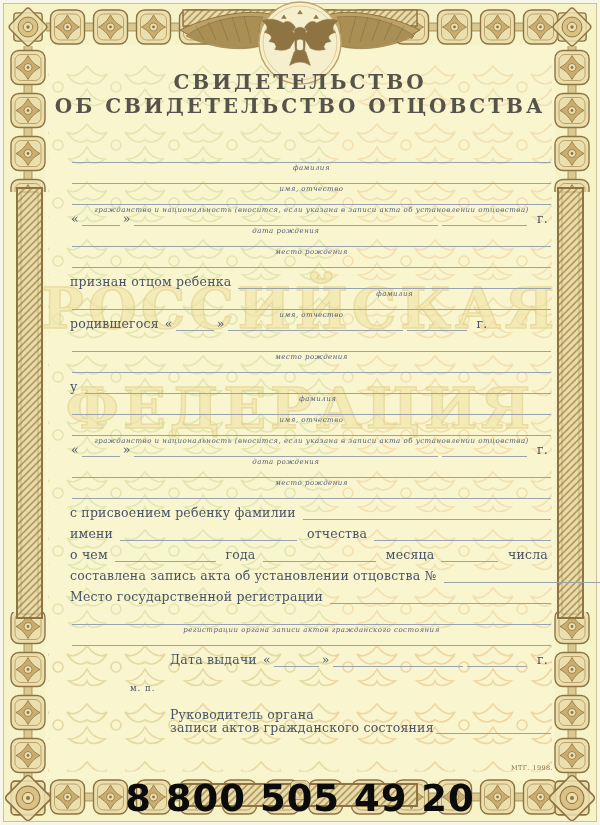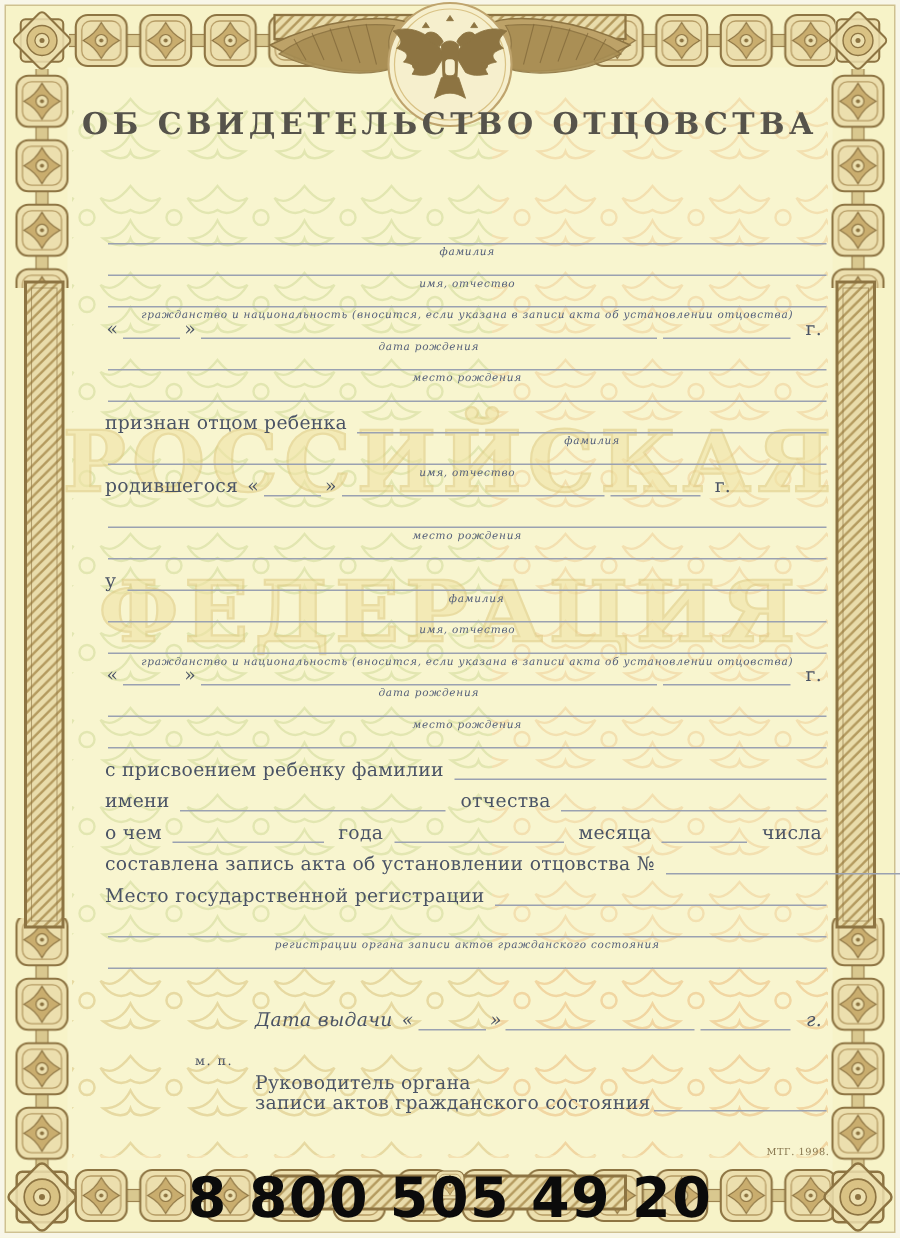--- a/index.html
+++ b/index.html
@@ -22,23 +22,23 @@
   .w38{flex:0 0 38px}.w45{flex:0 0 45px}.w60{flex:0 0 60px}.w85{flex:0 0 85px}
   .w165{flex:0 0 165px}.w175{flex:0 0 175px}
   .f16{flex:1.6}.f18{flex:1.8}.f09{flex:0.9}
   .fillwrap{flex:1 1 auto;position:relative;display:flex;align-items:flex-end;}
   .fillwrap .fill{flex:1}
   .ul{position:absolute;top:100%;left:0;right:0;margin-top:1px;text-align:center;
       font-size:7px;font-style:italic;letter-spacing:.5px;color:#55607a;white-space:nowrap;}
   .q{padding:0 1px;}
   .indent{padding-left:100px;}
   .mprow{margin-top:8px;height:18px;padding-left:60px;font-size:8.5px;letter-spacing:1px;}
-  .headrow{margin-top:0;height:28px;}
+  .headrow{margin-top:13px;height:28px;}
   .headblock{display:flex;flex-direction:column;line-height:12.5px;white-space:nowrap;padding-left:100px;}
-  .issue{margin-top:20px;font-style:italic;}
+  .issue{margin-top:0;}
   
   .printcode{position:absolute;right:47px;top:764px;z-index:2;font-size:6.5px;letter-spacing:.4px;color:#87764e;}
   .phone{position:absolute;left:0;right:0;top:777px;z-index:3;text-align:center;
          font-family:"DejaVu Sans","Liberation Sans",sans-serif;font-weight:bold;
          font-size:37px;letter-spacing:1px;color:#0b0b0b;}
 </style>
 </head>
 <body>
 
 <div class="page">
@@ -148,20 +148,21 @@
         <circle cx="20" cy="-2" r="1.5"></circle>
     </g>
   </svg>
 
   <div class="watermark">
     <div>РОССИЙСКАЯ</div>
     <div>ФЕДЕРАЦИЯ</div>
   </div>
 
   <div class="title">
+    <div>СВИДЕТЕЛЬСТВО</div>
     <div>ОБ СВИДЕТЕЛЬСТВО ОТЦОВСТВА</div>
   </div>
 
   <div class="form">
 
     <div class="row">
       <span class="fill"></span>
       <span class="ul">фамилия</span>
     </div>
     <div class="row">

